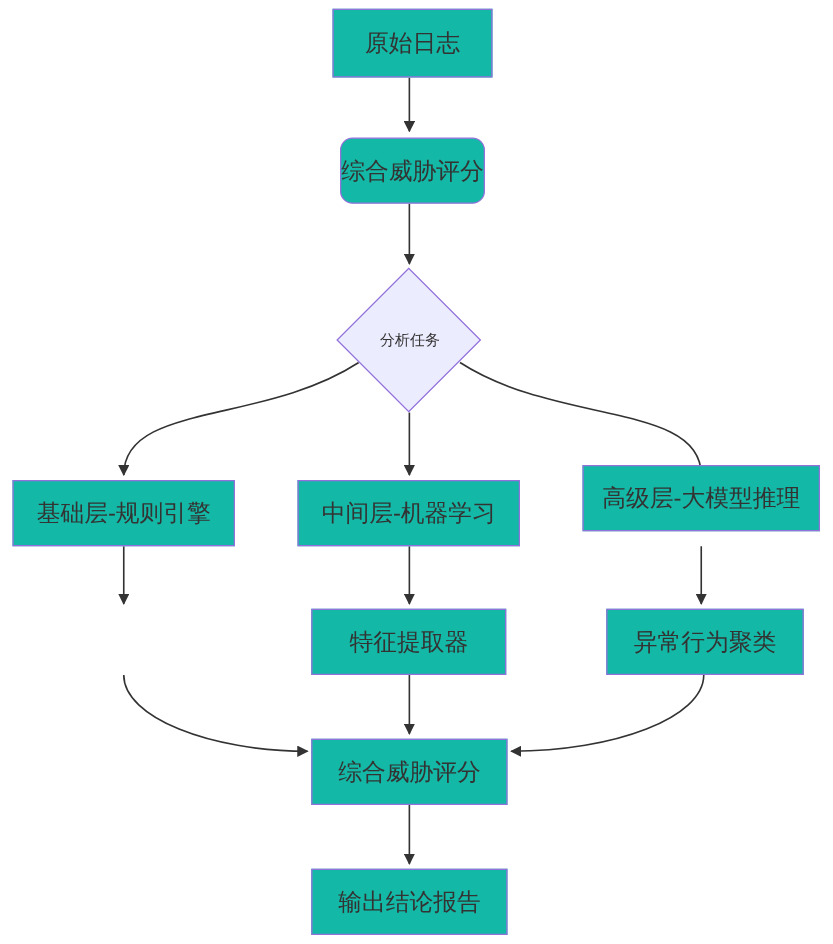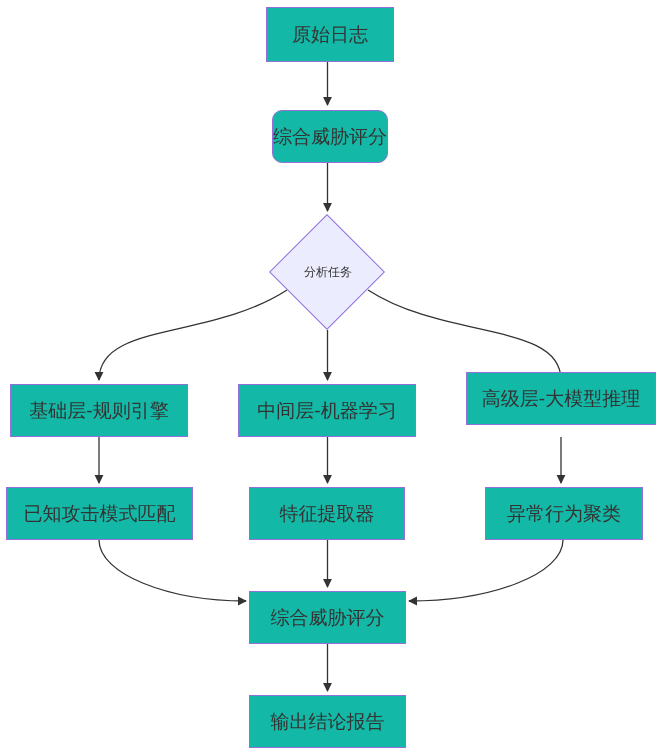--- a/index.html
+++ b/index.html
@@ -71,21 +71,20 @@
 
   <div class="diamond-shape" style="left:286px;top:231px;width:82px;height:82px;"></div>
   <div class="diamond-label" style="left:268px;top:252px;width:120px;height:40px;">分析任务</div>
 
   <div class="node" style="left:10px;top:384px;width:178px;height:53px;">基础层-规则引擎</div>
 
   <div class="node" style="left:238px;top:384px;width:178px;height:53px;">中间层-机器学习</div>
 
   <div class="node" style="left:466px;top:372px;width:190px;height:53px;text-align:center;">高级层-大模型推理</div>
 
-  <div class="node" style="left:6px;top:487px;width:187px;height:53px;">已知攻击模式匹配</div>
 
   <div class="node" style="left:249px;top:487px;width:156px;height:53px;">特征提取器</div>
 
   <div class="node" style="left:485px;top:487px;width:158px;height:53px;">异常行为聚类</div>
 
   <div class="node" style="left:249px;top:591px;width:157px;height:53px;">综合威胁评分</div>
 
   <div class="node" style="left:249px;top:695px;width:157px;height:53px;">输出结论报告</div>
 
 </div>

